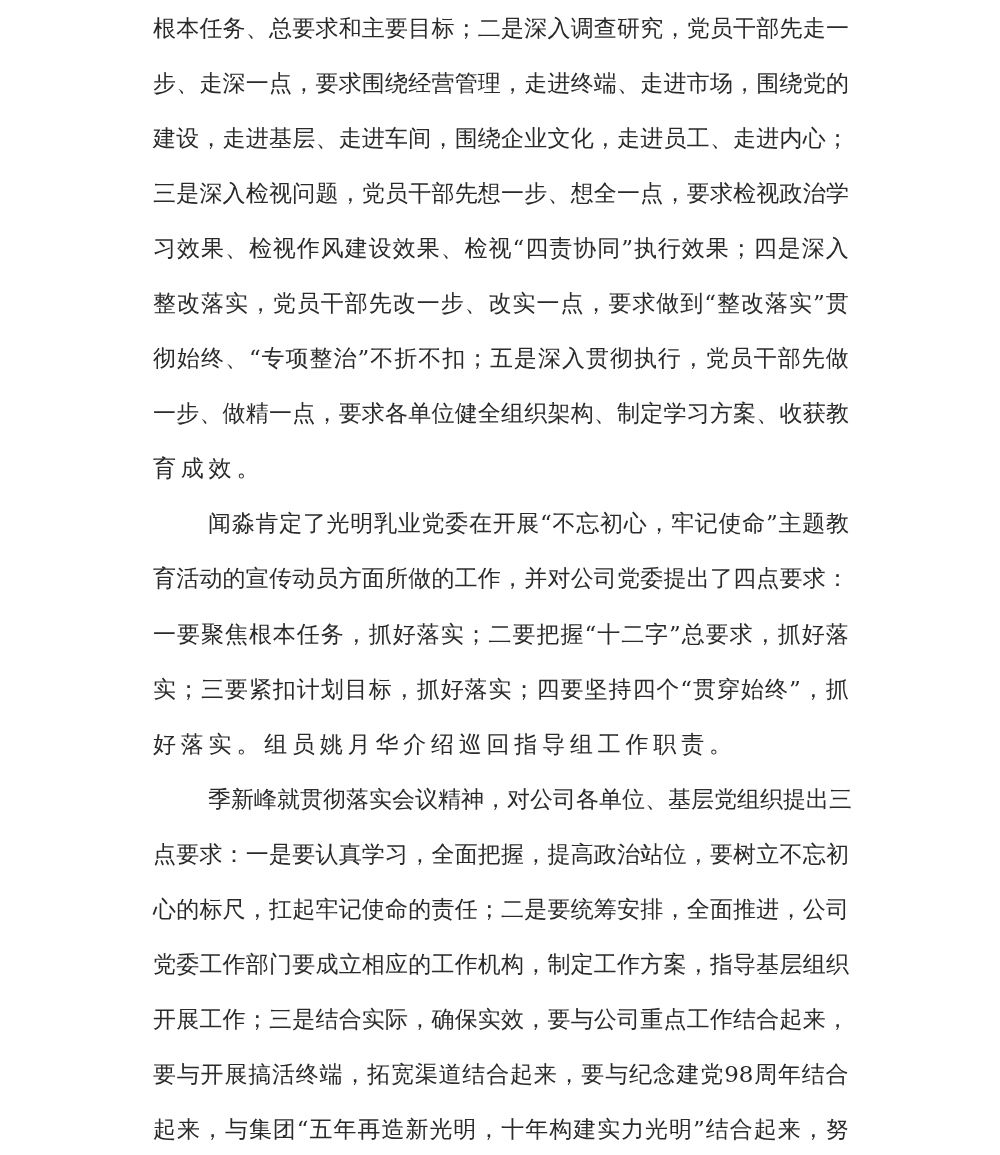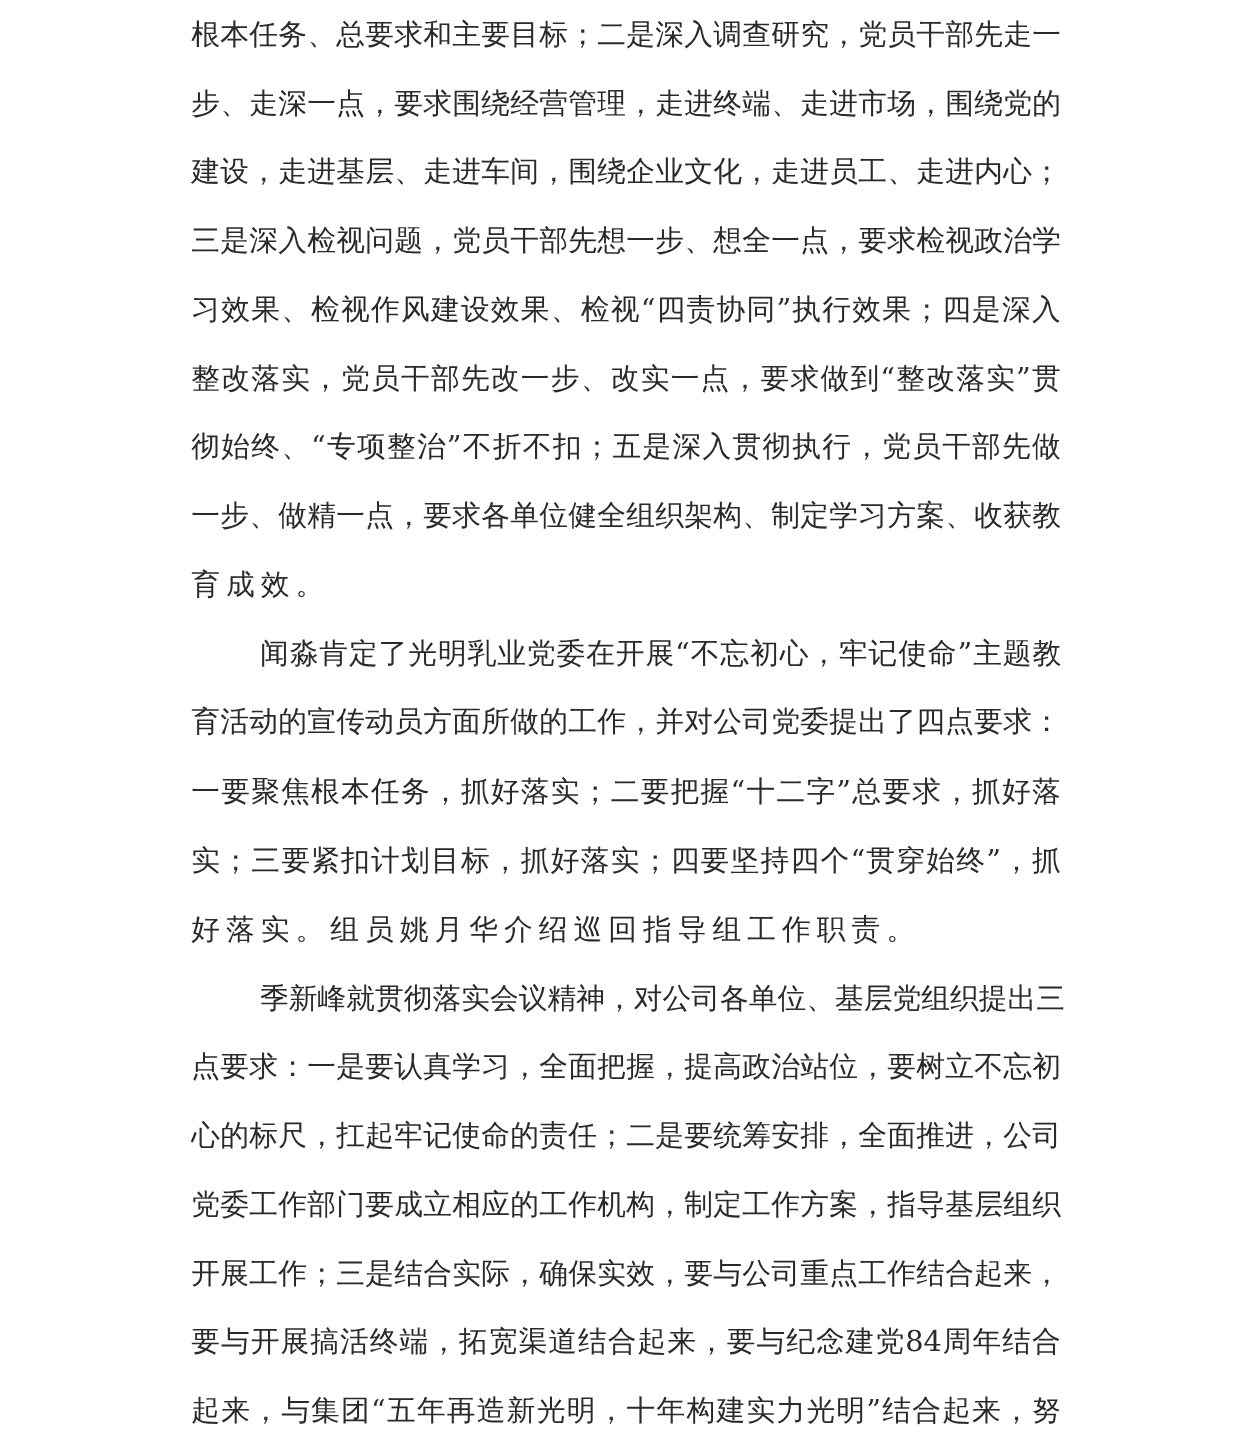--- a/index.html
+++ b/index.html
@@ -620,21 +620,21 @@
           <span class="ch">合</span>
           <span class="ch">起</span>
           <span class="ch">来</span>
           <span class="ch">，</span>
           <span class="ch">要</span>
           <span class="ch">与</span>
           <span class="ch">纪</span>
           <span class="ch">念</span>
           <span class="ch">建</span>
           <span class="ch">党</span>
-          <span class="ch">84</span>
+          <span class="ch">98</span>
           <span class="ch">周</span>
           <span class="ch">年</span>
           <span class="ch">结</span>
           <span class="ch">合</span>
         </div>
         <div class="line">
           <span class="ch">起</span>
           <span class="ch">来</span>
           <span class="ch">，</span>
           <span class="ch">与</span>

